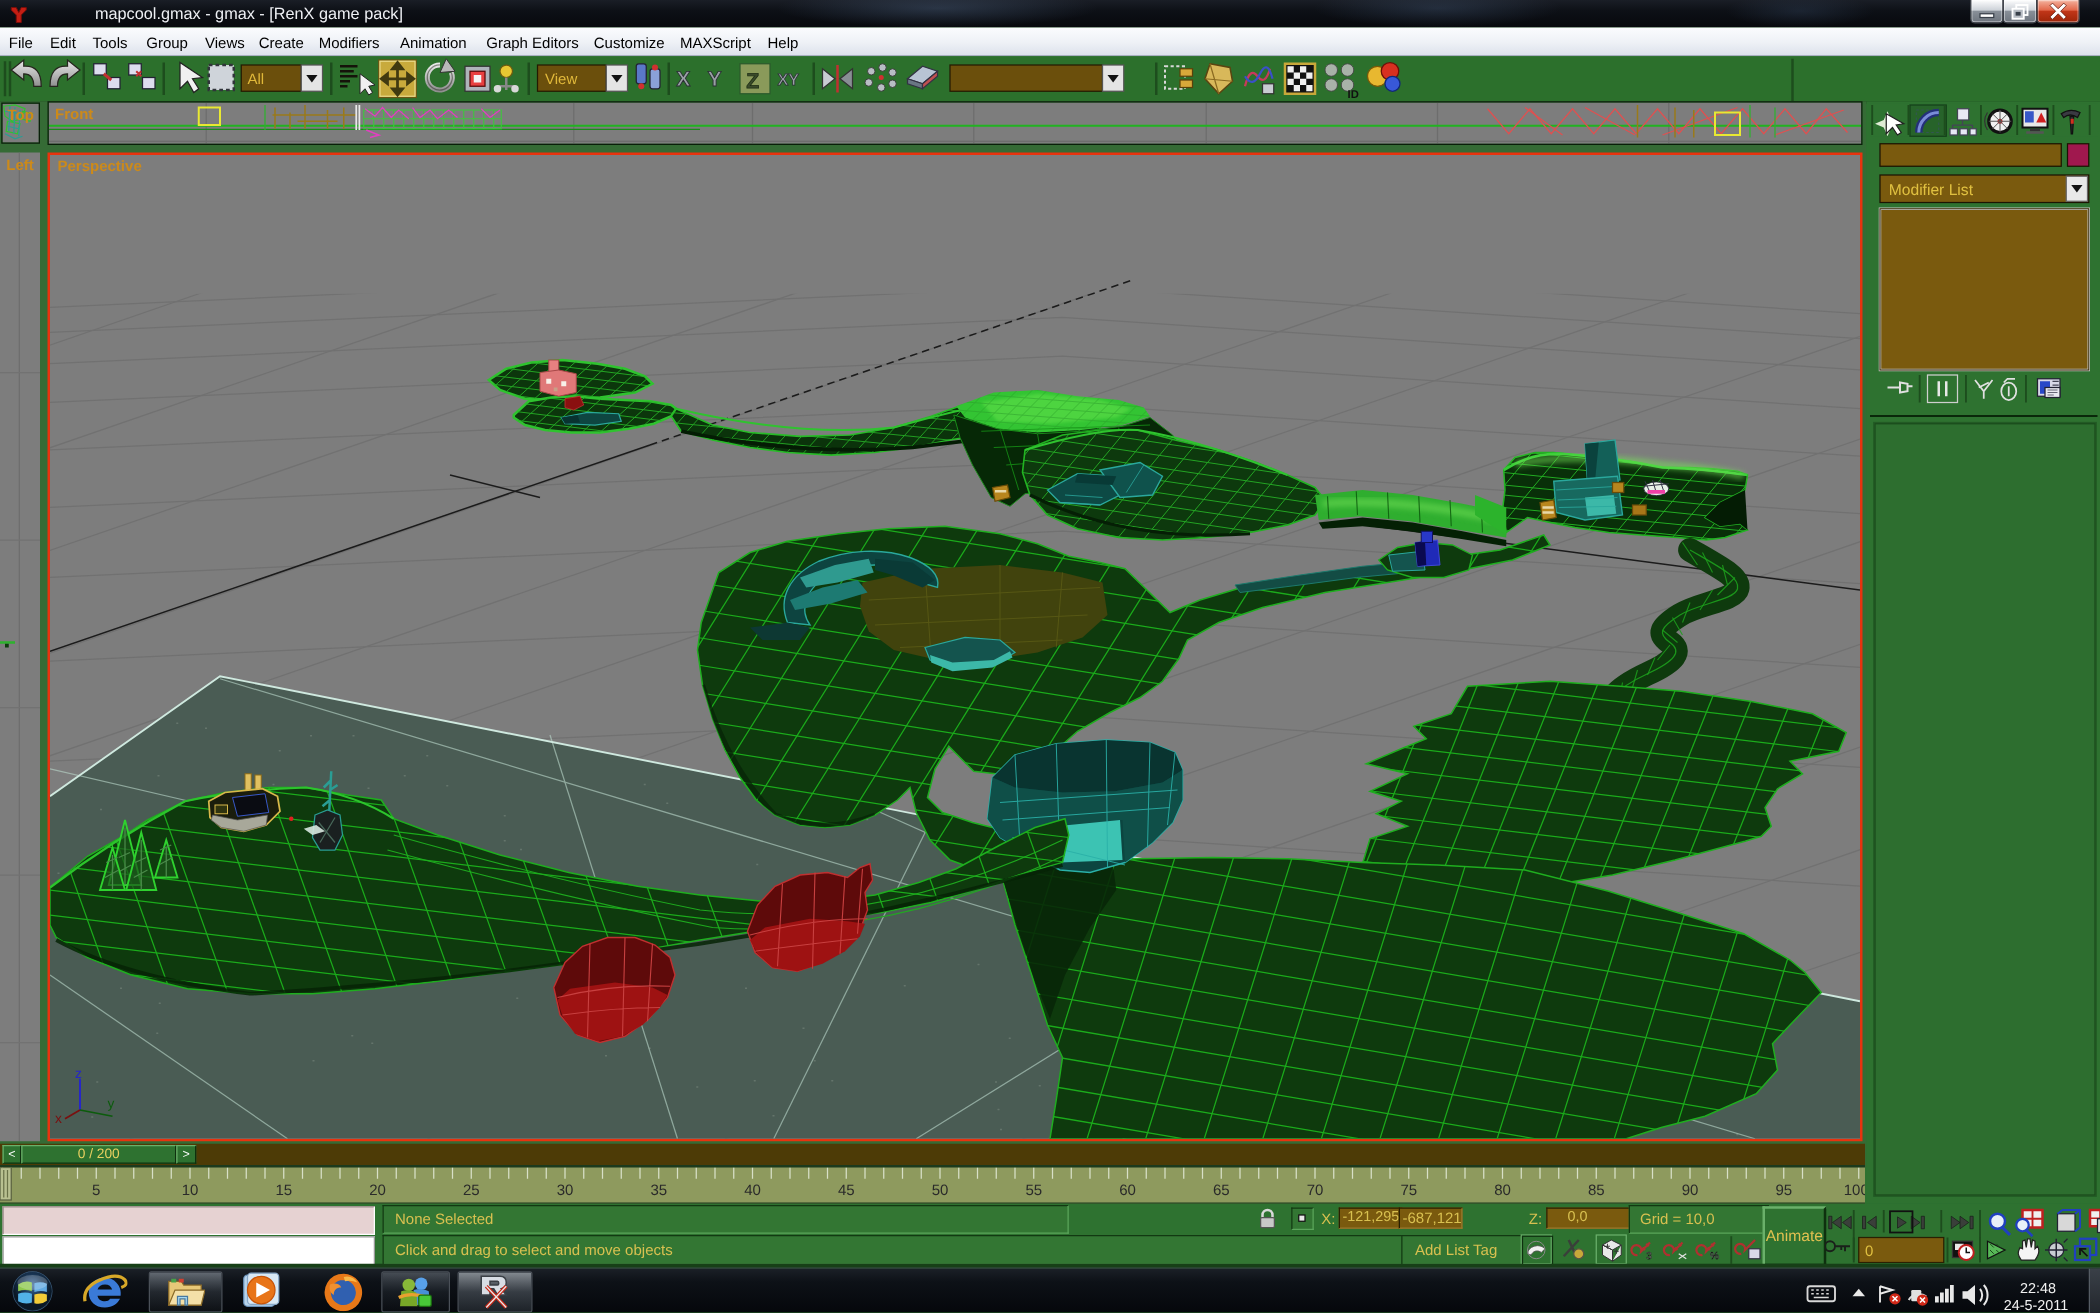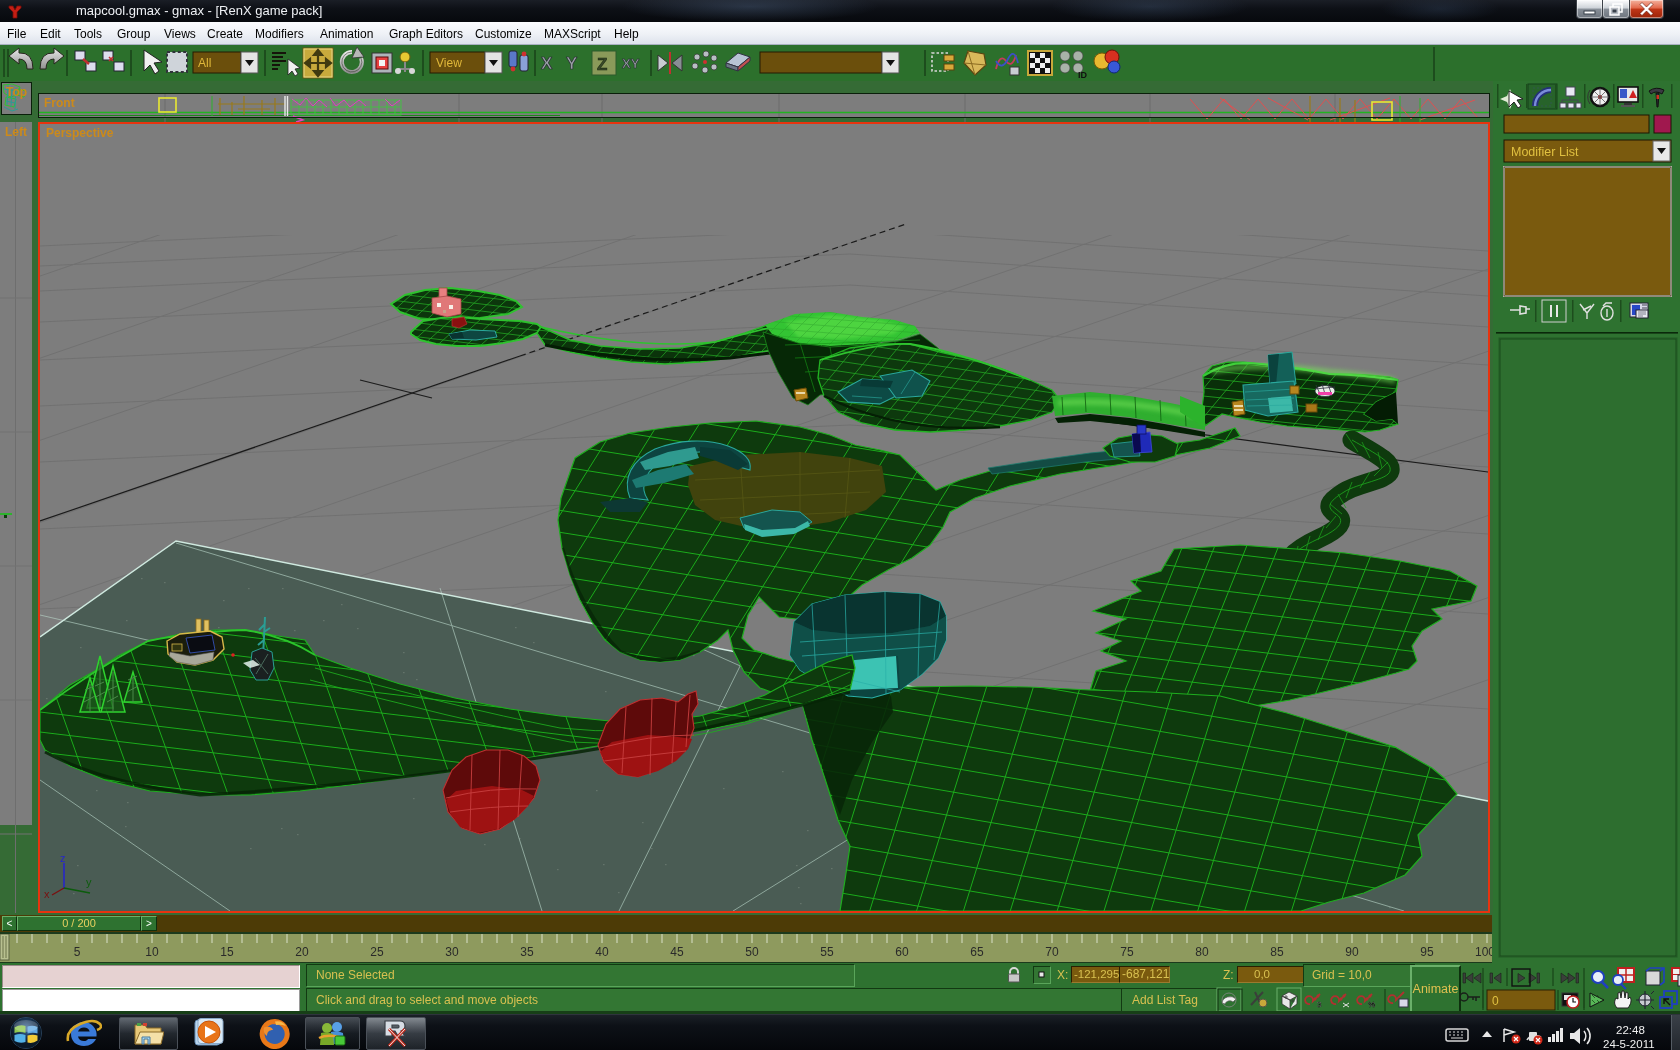--- a/index.html
+++ b/index.html
@@ -16,22 +16,22 @@
 #btn-max{left:1602px;width:26px;background:linear-gradient(180deg,#fdfdfe 0%,#cdd2d8 45%,#888f98 50%,#6e757e 100%);}
 #btn-close{left:1629px;width:33px;background:linear-gradient(180deg,#f4b29e 0%,#e2674a 45%,#c03618 50%,#9c2408 100%);}
 #menubar{left:0;top:22px;width:1680px;height:23px;
 background:linear-gradient(180deg,#fbfcfe 0%,#eef1f6 55%,#dde2ec 100%);
 border-bottom:1px solid #a8b0c0;box-sizing:border-box;color:#000;font-size:12px;}
 #menubar span{position:absolute;top:5px;}
 #toolbar{left:0;top:45px;width:1680px;height:36px;background:#2c702c;border-bottom:2px solid #153d15;box-sizing:content-box;}
 #vpchrome{left:0;top:81px;width:1493px;height:853px;background:#356b35;}
 .vp{background:#7d7d7d;}
 #topvp{left:2px;top:83px;width:29px;height:31px;outline:1px solid #0a1f0a;}
-#frontvp{left:39px;top:94px;width:1450px;height:23px;outline:1px solid #0a1f0a;text-decoration:underline;}
-#leftvp{left:0;top:122px;width:32px;height:703px;}
+#frontvp{left:39px;top:82px;width:1450px;height:33px;outline:1px solid #0a1f0a;text-decoration:underline;}
+#leftvp{left:0;top:122px;width:32px;height:791px;}
 #perspvp{left:38px;top:122px;width:1452px;height:791px;background:#e8330e;}
 #persp-in{left:40px;top:124px;width:1448px;height:787px;background:#7d7d7d;overflow:hidden;}
 .vplabel{position:absolute;font-size:12px;font-weight:bold;color:#cc8a1a;}
 #cmdpanel{left:1493px;top:81px;width:187px;height:882px;background:#2e7230;}
 #timeslider{left:0;top:915px;width:1492px;height:17px;background:#4d3b06;}
 #ruler{left:0;top:932px;width:1492px;height:31px;background:#8e9a5e;border-top:2px solid #1c3a1c;border-bottom:1px solid #1c3a1c;box-sizing:border-box;}
 #statusbar{left:0;top:963px;width:1680px;height:51px;background:#2e7230;}
 .inset{background:#337633;border-top:1px solid #123912;border-left:1px solid #123912;border-bottom:1px solid #5aa55a;border-right:1px solid #5aa55a;}
 .olive{background:#7a5a0e;border-top:1px solid #2a2002;border-left:1px solid #2a2002;border-bottom:1px solid #9a7a2e;border-right:1px solid #9a7a2e;}
 .gold{color:#d8c050;font-size:12px;}

